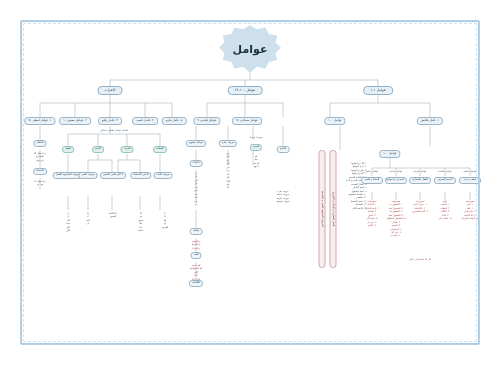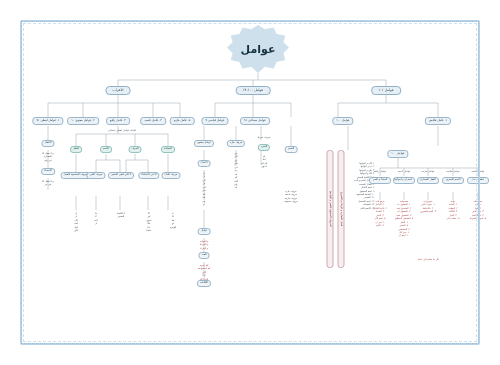--- a/index.html
+++ b/index.html
@@ -24,21 +24,21 @@
     border:1px dashed #cfe0ee;
     pointer-events:none;
   }
   #frame-dots{
     position:absolute;left:21px;top:21px;right:21px;bottom:21px;
     border:1px dotted #9dc0da;
     pointer-events:none;
   }
 
   #canvas{
-    position:absolute;left:8px;top:0;width:448px;height:365px;
+    position:absolute;left:0;top:0;width:448px;height:365px;
   }
 
   
   #links{position:absolute;left:0;top:0;width:500px;height:365px;}
   #links line,#links path{stroke:#9aa6ad;stroke-width:.5;fill:none;}
 
   
   .node{
     position:absolute;
     box-sizing:border-box;

